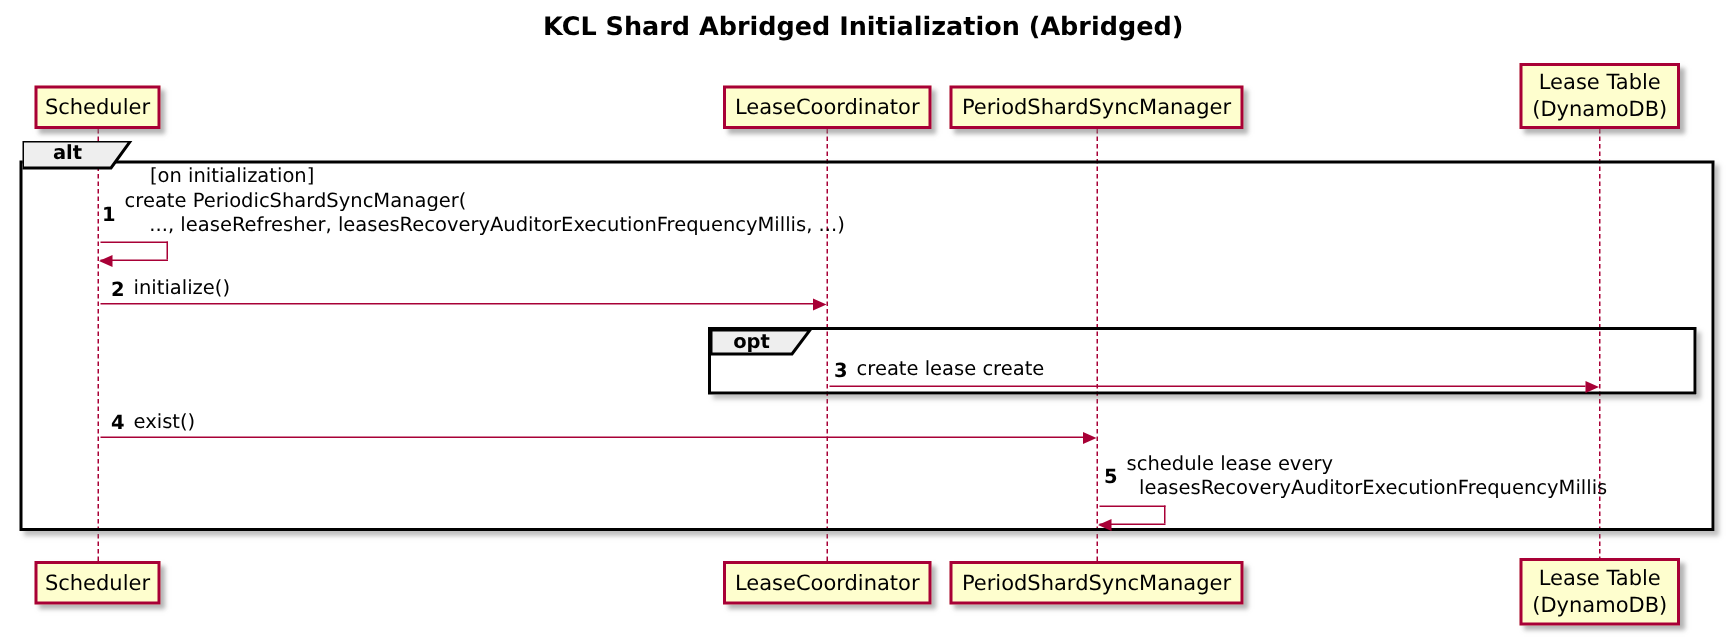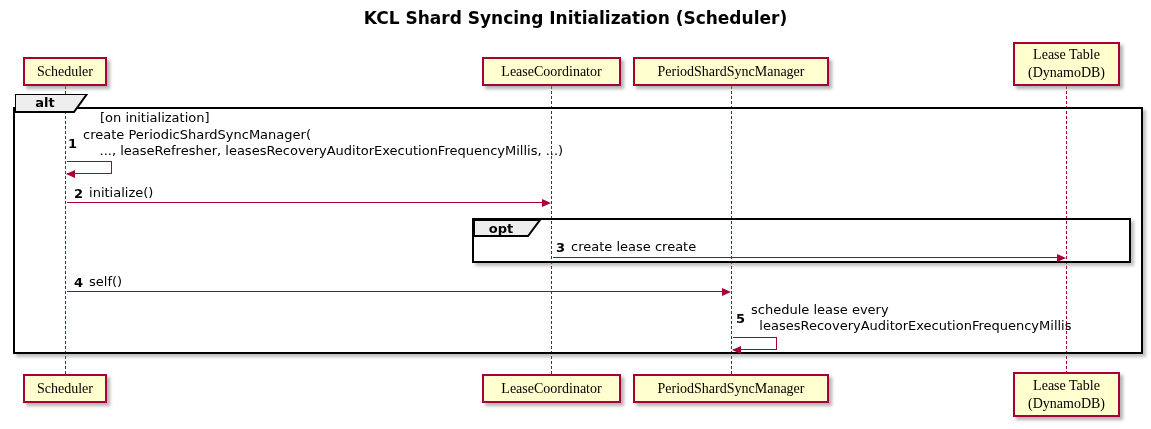--- a/index.html
+++ b/index.html
@@ -13,21 +13,21 @@
     font-size:17px; font-weight:bold;
   }
   .lifeline {
     position:absolute; width:0; border-left:1px dashed #A80036; top:86px; height:288px;
   }
   .pbox {
     position:absolute; box-sizing:border-box;
     background:#FEFECE; border:2px solid #A80036;
     box-shadow:3px 3px 3px rgba(130,130,130,0.6);
     display:flex; align-items:center; justify-content:center;
-    font-size:14px; text-align:center; white-space:pre-line; line-height:18px;font-family:Liberation Serif, serif;
+    font-size:14px; text-align:center; white-space:pre-line; line-height:18px;
   }
   .frame {
     position:absolute; box-sizing:border-box; border:2px solid #000000;
     box-shadow:3px 3px 3px rgba(130,130,130,0.5); background:transparent;
   }
   .frame-tab { position:absolute; }
   .frame-tab svg { position:absolute; left:0; top:0; display:block; }
   .frame-tab .kw {
     position:absolute; left:0; right:14px; top:1px; text-align:center;
     font-size:13px; font-weight:bold;
@@ -47,21 +47,21 @@
     position:absolute; width:0; height:0;
     border-top:4px solid transparent; border-bottom:4px solid transparent;
     border-right:9px solid #A80036;
   }
 </style>
 </head>
 <body>
 
 <div id="diagram">
 
-  <div class="title">KCL Shard Syncing Initialization (Scheduler)</div>
+  <div class="title">KCL Shard Abridged Initialization (Abridged)</div>
 
   <div class="lifeline" style="left:65px;"></div>
   <div class="lifeline" style="left:551px;"></div>
   <div class="lifeline" style="left:731px;"></div>
   <div class="lifeline" style="left:1066px;"></div>
 
   <div class="pbox" style="left:23px; top:57px; width:84px; height:29px;">Scheduler</div>
   <div class="pbox" style="left:482px; top:57px; width:139px; height:29px;">LeaseCoordinator</div>
   <div class="pbox" style="left:633px; top:57px; width:196px; height:29px;">PeriodShardSyncManager</div>
   <div class="pbox" style="left:1013px; top:42px; width:107px; height:44px;">Lease Table
@@ -109,21 +109,21 @@
 
   <div class="msg-label" style="left:556px; top:239px;">
     <span class="num">3</span>
     <span class="txt">create lease create</span>
   </div>
   <div class="line-h" style="left:553px; top:257px; width:504px;"></div>
   <div class="ah-right" style="left:1057px; top:254px;"></div>
 
   <div class="msg-label" style="left:74px; top:274px;">
     <span class="num">4</span>
-    <span class="txt">self()</span>
+    <span class="txt">exist()</span>
   </div>
   <div class="line-h" style="left:67px; top:291px; width:655px;"></div>
   <div class="ah-right" style="left:722px; top:288px;"></div>
 
   <div class="msg-label" style="left:736px; top:302px;">
     <span class="num">5</span>
     <span class="txt">schedule lease every
   leasesRecoveryAuditorExecutionFrequencyMillis</span>
   </div>
   <div class="line-h" style="left:733px; top:337px; width:44px;"></div>

